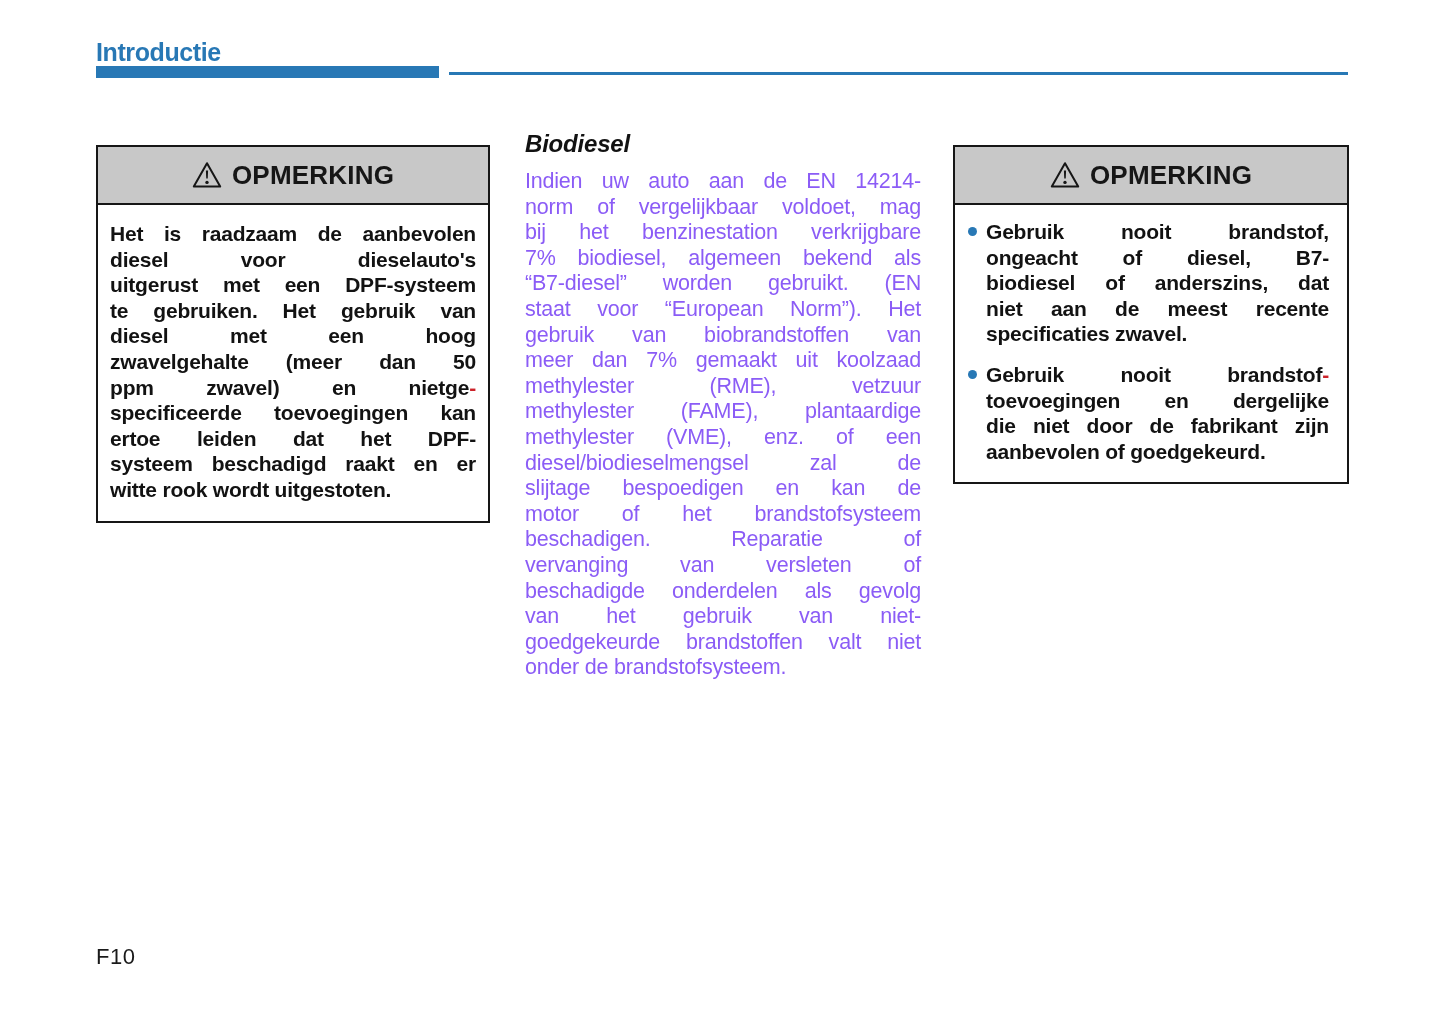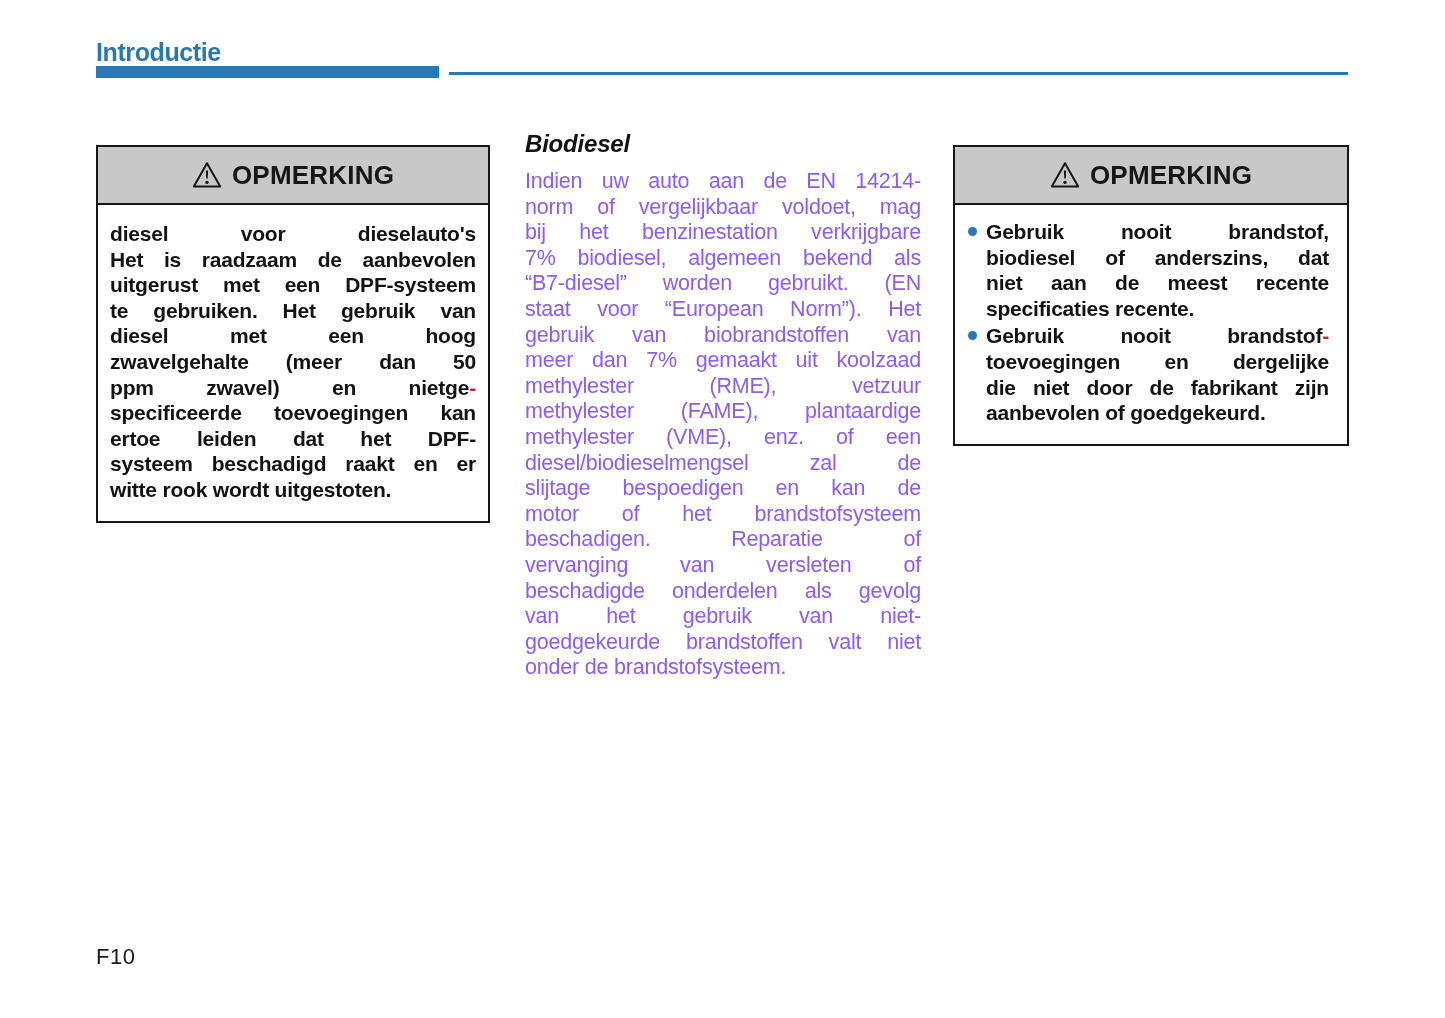--- a/index.html
+++ b/index.html
@@ -43,21 +43,21 @@
   }
   .notice.right .notice-body{padding:14px 18px 18px 12px;}
 
   
   .jline{text-align:justify;text-align-last:justify;}
   .jline.last{text-align-last:left;}
   .seg-red{color:var(--red);}
 
   
   .bullet{display:flex;}
-  .bullet + .bullet{margin-top:2px;}
+  .bullet + .bullet{margin-top:15px;}
   .bullet-dot{
     flex:none;width:9px;height:9px;border-radius:50%;
     background:var(--accent);margin:8px 9px 0 1px;
   }
   .bullet-text{flex:1;min-width:0;}
 
   
   .article{
     position:absolute;left:525px;top:130px;width:396px;
   }
@@ -88,22 +88,22 @@
     <span>
       <svg class="warn-icon" width="30" height="28" viewBox="0 0 30 28">
         <path d="M15 2.2 L28.2 25.6 H1.8 Z" fill="none" stroke="#161616" stroke-width="2" stroke-linejoin="round"></path>
         <path d="M13.9 9.5 h2.2 l-0.35 8 h-1.5 Z" fill="#161616"></path>
         <circle cx="15" cy="21.4" r="1.7" fill="#161616"></circle>
       </svg>
     </span>
     <span class="notice-title">OPMERKING</span>
   </div>
   <div class="notice-body">
+      <div class="jline"><span>Het is raadzaam de aanbevolen</span></div>
       <div class="jline"><span>diesel voor dieselauto's</span></div>
-      <div class="jline"><span>Het is raadzaam de aanbevolen</span></div>
       <div class="jline"><span>uitgerust met een DPF-systeem</span></div>
       <div class="jline"><span>te gebruiken. Het gebruik van</span></div>
       <div class="jline"><span>diesel met een hoog</span></div>
       <div class="jline"><span>zwavelgehalte (meer dan 50</span></div>
       <div class="jline"><span>ppm zwavel) en nietge</span><span class="seg-red">-</span></div>
       <div class="jline"><span>specificeerde toevoegingen kan</span></div>
       <div class="jline"><span>ertoe leiden dat het DPF-</span></div>
       <div class="jline"><span>systeem beschadigd raakt en er</span></div>
       <div class="jline last"><span>witte rook wordt uitgestoten.</span></div>
     </div>
@@ -144,23 +144,24 @@
         <circle cx="15" cy="21.4" r="1.7" fill="#161616"></circle>
       </svg>
     </span>
     <span class="notice-title">OPMERKING</span>
   </div>
   <div class="notice-body">
       <div class="bullet">
         <span class="bullet-dot"></span>
         <div class="bullet-text">
           <div class="jline"><span>Gebruik nooit brandstof,</span></div>
+          <div class="jline"><span>ongeacht of diesel, B7-</span></div>
           <div class="jline"><span>biodiesel of anderszins, dat</span></div>
           <div class="jline"><span>niet aan de meest recente</span></div>
-          <div class="jline last"><span>specificaties recente.</span></div>
+          <div class="jline last"><span>specificaties zwavel.</span></div>
         </div>
       </div>
       <div class="bullet">
         <span class="bullet-dot"></span>
         <div class="bullet-text">
           <div class="jline"><span>Gebruik nooit brandstof</span><span class="seg-red">-</span></div>
           <div class="jline"><span>toevoegingen en dergelijke</span></div>
           <div class="jline"><span>die niet door de fabrikant zijn</span></div>
           <div class="jline last"><span>aanbevolen of goedgekeurd.</span></div>
         </div>

